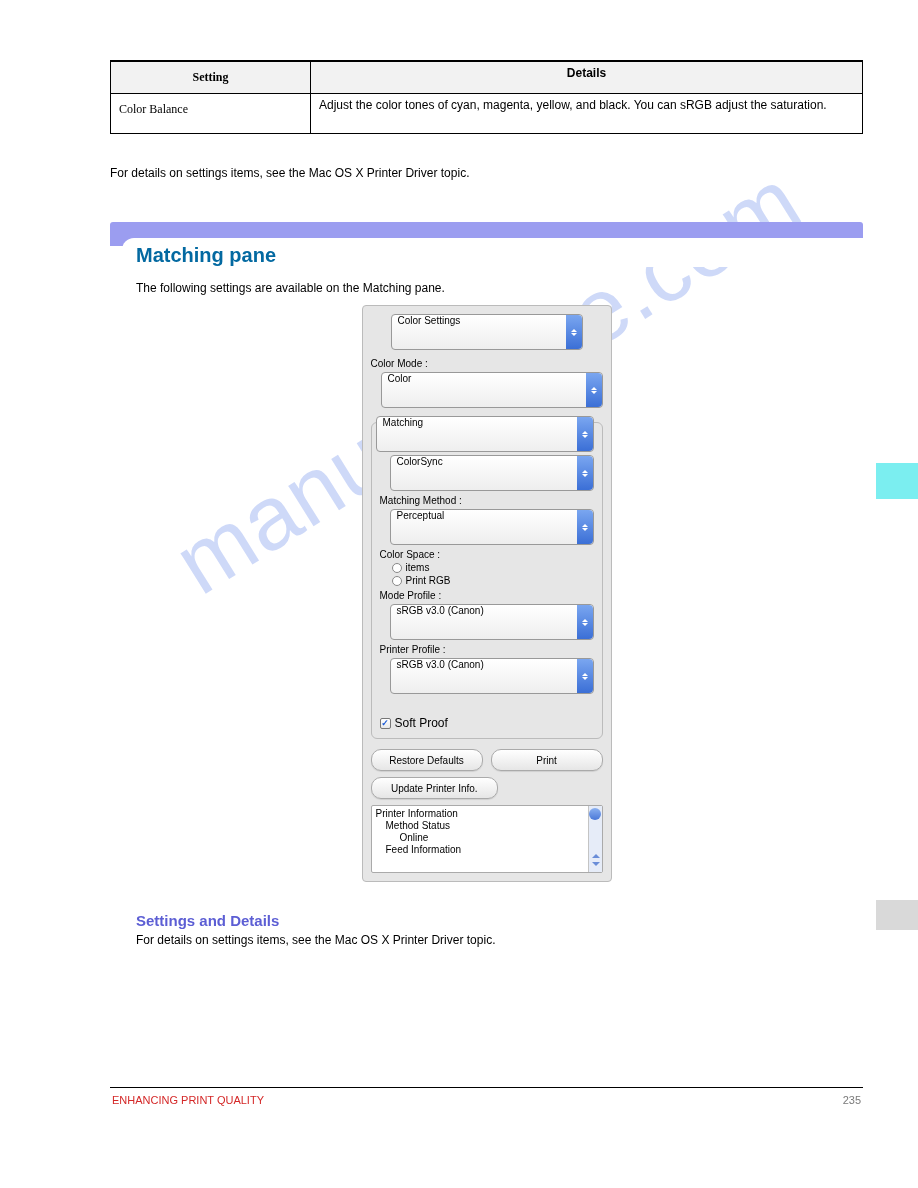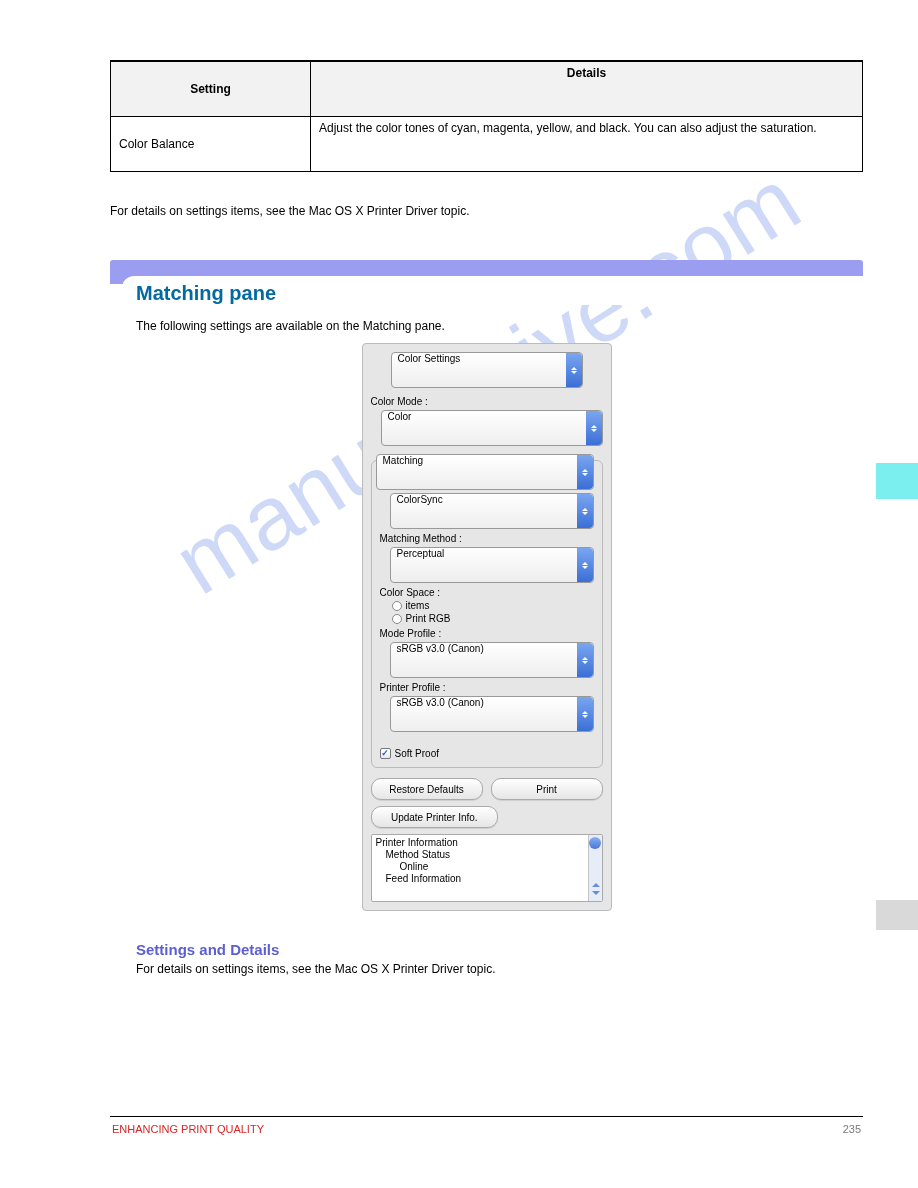--- a/index.html
+++ b/index.html
@@ -27,21 +27,21 @@
       border: 1px solid #000;
       vertical-align: top;
       font-size: 12px;
     }
     .table .hdr {
       background: #f2f2f2;
       font-weight: bold;
       text-align: center;
       height: 20px;
     }
-    .table .col1 { width: 200px; padding: 20px 8px; }
+    .table .col1 { width: 200px; padding: 8px 8px; font-family: Liberation Serif, serif; }
     .table .col2 { padding: 4px 8px; }
     .table .cell2 { height: 40px; }
 
     .section-note {
       font-size: 12px;
       margin-top: 30px;
       line-height: 1.5;
     }
 
     .heading-bar {
@@ -134,21 +134,21 @@
       position: relative;
     }
     .fieldset .tab-select {
       position: absolute;
       top: -10px; left: 4px; right: 8px;
     }
     .radio-row { display: flex; align-items: center; gap: 4px; margin: 2px 0 2px 12px; font-size: 10px; }
     .radio-dot {
       width: 10px; height: 10px; border: 1px solid #888; border-radius: 50%; background: #fff;
     }
-    .check-row { display: flex; align-items: center; gap: 4px; margin-top: 16px; font-size: 10px; }
+    .check-row { display: flex; align-items: center; gap: 4px; margin-top: 22px; font-size: 12px; }
     .checkbox {
       width: 11px; height: 11px; border: 1px solid #777; border-radius: 2px;
       background: linear-gradient(#fff,#e8e8e8);
       display: flex; align-items: center; justify-content: center;
     }
     .checkbox.checked::after {
       content: "✓"; font-size: 9px; color: #1a5ad6; font-weight: bold; line-height: 1;
     }
     .btn-row { display: flex; gap: 8px; margin-top: 10px; }
     .mac-btn {
@@ -263,21 +263,21 @@
   <div class="top-rule"></div>
 
   <table class="table">
     <tbody>
         <tr>
       <td class="hdr col1">Setting</td>
       <td class="hdr col2">Details</td>
     </tr>
     <tr>
       <td class="col1">Color Balance</td>
-      <td class="col2 cell2">Adjust the color tones of cyan, magenta, yellow, and black. You can also adjust the saturation.</td>
+      <td class="col2 cell2">Adjust the color tones of cyan, magenta, yellow, and black. You can sRGB adjust the saturation.</td>
     </tr>
   </tbody>
     </table>
 
   <div class="section-note">For details on settings items, see the Mac OS X Printer Driver topic.</div>
 
   <div class="heading-bar">
     <div class="purple-bg"></div>
     <div class="white-over">
       <div class="heading-title">Matching pane</div>

